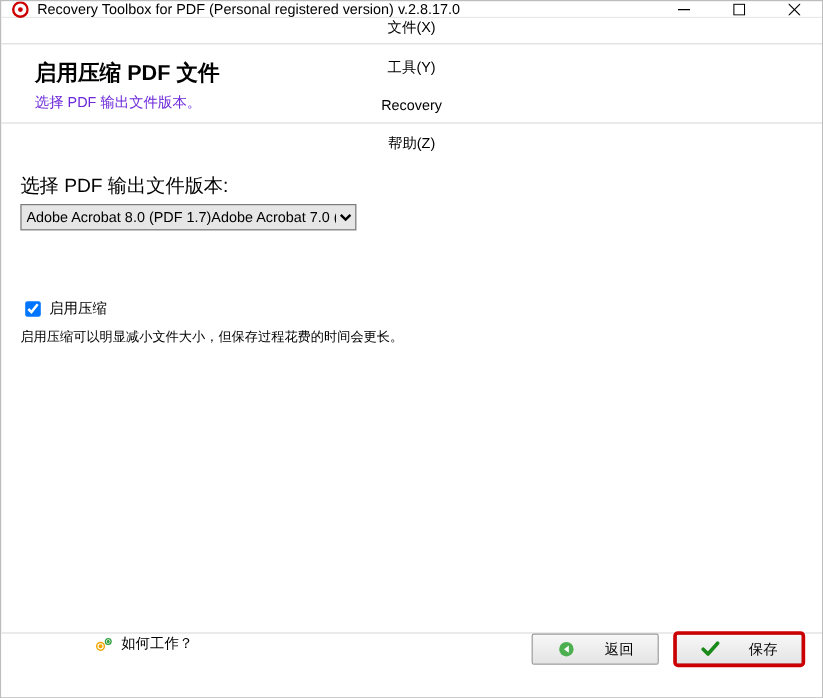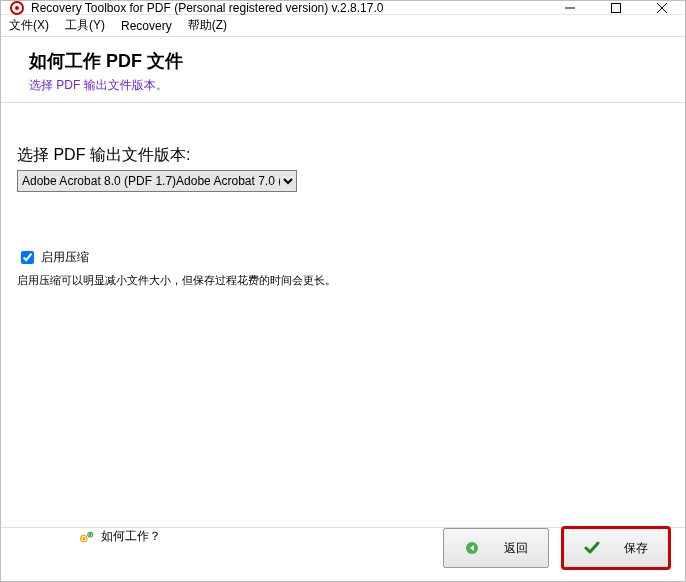--- a/index.html
+++ b/index.html
@@ -15,21 +15,21 @@
   .titlebar {
     height: 14px; display: flex; align-items: center;
     padding: 0 0 0 8px; border-bottom: 1px solid #e8e8e8;
   }
   .titlebar .appicon { width:16px; height:16px; margin-right:6px; display:flex; align-items:center; justify-content:center;}
   .titlebar .title { flex:1; color:#000; font-size:12px; }
   .winbtns { display:flex; height:100%; }
   .winbtn { width:46px; display:flex; align-items:center; justify-content:center; color:#222; }
   .menubar {
     height:22px; display:flex; align-items:center; gap:16px;
-    padding: 0 8px; border-bottom:1px solid #dcdcdc; color:#000;
+    padding: 0 8px; border-bottom:1px solid #dcdcdc; color:#000;flex-direction:column;
   }
   .header-area { padding: 12px 16px 8px 28px; border-bottom:1px solid #dcdcdc;}
   .header-area h1 { margin:0 0 4px 0; font-size:18px; font-weight:bold; }
   .header-area .sub { font-size:12px; color:#6d28d9; }
   .content { flex:1; padding: 42px 16px 8px 16px; position:relative;}
   .label { font-size:16px; margin-bottom:4px; }
   select.combo {
     width: 280px; height:22px; font-size:12px;
     border:1px solid #7a7a7a; background:#e6e6e6;
   }
@@ -37,21 +37,21 @@
   .checkbox-row input { width:13px; height:13px; }
   .hint { margin-top:6px; font-size:11px; }
   .footer {
     height:54px; border-top:1px solid #dcdcdc;
     display:flex; align-items:flex-start; justify-content:space-between;
     padding: 0 16px 0 78px; background:#fff;
   }
   .link-btn { display:flex; align-items:center; gap:6px; font-size:12px; }
   .btnrow { display:flex; gap:14px; align-items:center;}
   button.btn {
-    width:106px; height:40px;
+    width:106px; height:26px;
     background: linear-gradient(#f7f7f7,#e4e4e4);
     border:1px solid #9a9a9a; border-radius:2px;
     display:flex; align-items:center; justify-content:center; gap:24px;
     font-size:12px; font-family:Liberation Serif, serif; cursor:pointer;
   }
   button.btn.primary { outline:3px solid #cc0000; outline-offset:-1px; }
   .ico { width:16px; height:16px; display:inline-flex; align-items:center; justify-content:center;}
 </style>
 </head>
 <body>
@@ -85,21 +85,21 @@
 </div>
 
 <div class="menubar">
   <span>文件(X)</span>
   <span>工具(Y)</span>
   <span>Recovery</span>
   <span>帮助(Z)</span>
 </div>
 
 <div class="header-area">
-  <h1>如何工作 PDF 文件</h1>
+  <h1>启用压缩 PDF 文件</h1>
   <div class="sub">选择 PDF 输出文件版本。</div>
 </div>
 
 <div class="content">
   <div class="label">选择 PDF 输出文件版本:</div>
   <select class="combo">
     <option>Adobe Acrobat 8.0 (PDF 1.7)Adobe Acrobat 7.0 (PI</option>
   </select>
 
   <div class="checkbox-row">

